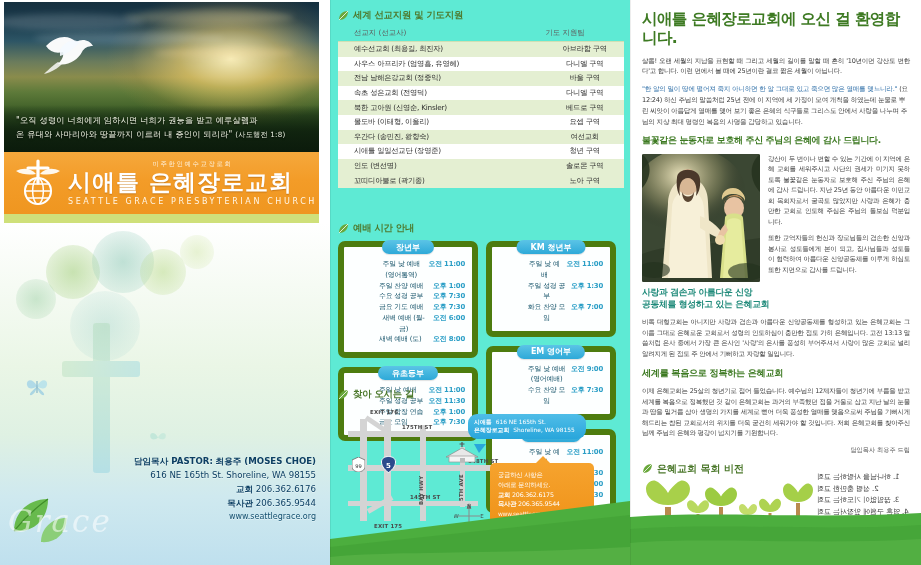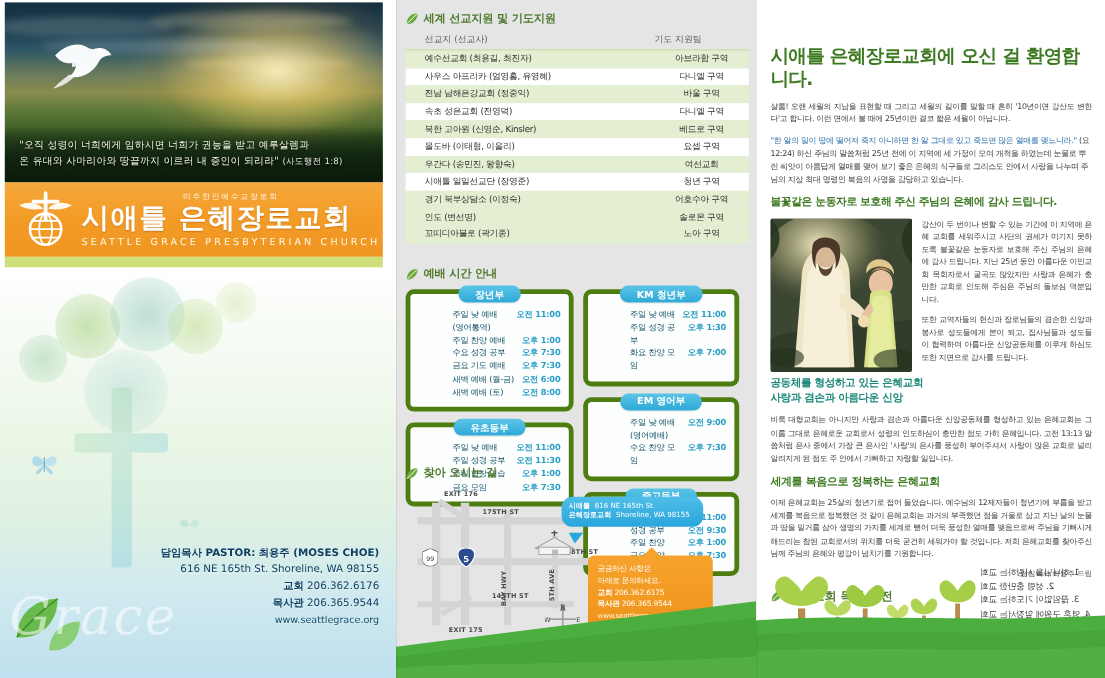--- a/index.html
+++ b/index.html
@@ -62,27 +62,27 @@
   .butterfly { position: absolute; width: 26px; height: 22px; opacity: 0.75; }
   .leaf-deco { position: absolute; width: 34px; height: 30px; }
 
   .contact-block { position: absolute; right: 14px; top: 232px; width: 240px;
     text-align: right; z-index: 6; }
   .contact-row { font-size: 8.6px; color: #0d3f63; line-height: 1.62;
     text-shadow: 0 1px 0 rgba(255,255,255,0.5); }
   .contact-row b { font-weight: bold; }
   .contact-row.www { font-size: 8px; color: #14506f; }
 
-  .script-deco { position: absolute; left: 8px; bottom: 26px; font-size: 43px;
+  .script-deco { position: absolute; left: 8px; bottom: 26px; font-size: 31px;
     color: rgba(255,255,255,0.55); font-family: "DejaVu Serif", serif;
     font-style: italic; letter-spacing: 2px; pointer-events: none; }
 
   
   .panel-mid { position: absolute; left: 330px; top: 0; width: 300px; height: 565px;
-    background: #e5e5e5; overflow: hidden; }
+    background: #5eead4; overflow: hidden; }
 
   .sec-head { display: flex; align-items: center; gap: 4px; margin-bottom: 4px; }
   .sec-icon { width: 11px; height: 11px; flex: 0 0 11px; }
   .sec-title { font-size: 9.4px; font-weight: bold; color: #4e7a2e; letter-spacing: -0.2px; }
 
   .mission-sec { position: absolute; left: 8px; top: 9px; width: 286px; }
   .mission-tbl { width: 100%; border-collapse: collapse; margin-top: 3px; }
   .mission-tbl th { font-size: 7.4px; font-weight: normal; color: #5d5d5d;
     text-align: left; padding: 2px 0 3px 16px; border-bottom: 1px solid #cfe0b4; }
   .mission-tbl th.c2 { padding-left: 10px; }
@@ -90,22 +90,22 @@
     letter-spacing: -0.25px; }
   .mission-tbl td.c2 { padding-left: 10px; text-align: center; }
   .mission-tbl tr.odd { background: #e4efd2; }
   .mission-tbl tr.even { background: #ffffff; }
 
   .worship-sec { position: absolute; left: 8px; top: 222px; width: 286px; }
   .wcols { display: flex; gap: 8px; margin-top: 6px; }
   .wcol { display: flex; flex-direction: column; gap: 9px; }
   .wcol.left { width: 140px; }
   .wcol.right { width: 130px; }
-  .wbox { border: 4px solid #4d7c0f; border-radius: 7px; background: #fdffff;
-    padding: 12px 7px 7px 7px; position: relative; }
+  .wbox { border: 6px solid #4d7c0f; border-radius: 7px; background: #fdffff;
+    padding: 12px 7px 7px 7px; position: relative; text-align: center; }
   .wbox-title { position: absolute; left: 50%; top: -7px; transform: translateX(-50%);
     background: linear-gradient(to bottom, #5bc4e6 0%, #2ea9d8 100%);
     color: #ffffff; font-size: 8px; font-weight: bold; border-radius: 8px;
     padding: 1.5px 14px; white-space: nowrap;
     box-shadow: 0 1px 1px rgba(0,0,0,0.12); }
   .wrow { display: flex; justify-content: space-between; font-size: 6.9px;
     color: #1b5f75; line-height: 1.56; letter-spacing: -0.2px; margin-left: 28px; }
   .wrow .lbl { color: #114f66; }
   .wrow .tm { color: #2a9ec6; font-weight: bold; white-space: nowrap; padding-left: 5px; }
 
@@ -137,21 +137,21 @@
     border-left: 9px solid transparent; border-right: 9px solid transparent;
     border-bottom: 9px solid #f6a32e; }
   .compass { position: absolute; left: 116px; top: 96px; width: 30px; height: 30px; }
 
   .grass-mid { position: absolute; left: 0; bottom: 0; width: 300px; height: 70px;
     overflow: hidden; }
 
   
   .panel-right { position: absolute; left: 630px; top: 0; width: 291px; height: 565px;
     background: #ffffff; overflow: hidden; }
-  .rp-inner { position: absolute; left: 12px; top: 10px; width: 268px; margin-top: 28px; }
+  .rp-inner { position: absolute; left: 12px; top: 10px; width: 268px; }
 
   .welcome-h { font-size: 15.5px; font-weight: bold; color: #3d7a22;
     letter-spacing: -0.6px; line-height: 1.25; margin-bottom: 7px; }
   .rp-para { font-size: 6.5px; color: #3a3a3a; line-height: 1.62;
     letter-spacing: -0.25px; margin-bottom: 7px; text-align: justify; }
   .rp-quote { font-size: 6.6px; color: #2f6fa8; line-height: 1.66;
     letter-spacing: -0.25px; margin-bottom: 6px; }
   .rp-quote .qtail { color: #3a3a3a; }
   .rp-bold-green { font-size: 9px; font-weight: bold; color: #3d7a22;
     letter-spacing: -0.35px; margin: 6px 0 7px 0; }
@@ -331,24 +331,20 @@
               <td>몰도바 (이태형, 이올리)</td>
               <td class="c2">요셉 구역</td>
             </tr>
             <tr class="odd">
               <td>우간다 (송민진, 왕향숙)</td>
               <td class="c2">여선교회</td>
             </tr>
             <tr class="even">
               <td>시애틀 일일선교단 (장영준)</td>
               <td class="c2">청년 구역</td>
-            </tr>
-            <tr class="odd">
-              <td>경기 북부상담소 (이정숙)</td>
-              <td class="c2">어호수아 구역</td>
             </tr>
             <tr class="odd">
               <td>인도 (변선명)</td>
               <td class="c2">솔로몬 구역</td>
             </tr>
             <tr class="odd">
               <td>꼬띠디아불로 (곽기종)</td>
               <td class="c2">노아 구역</td>
             </tr>
           </tbody>
@@ -603,22 +599,22 @@
             <ellipse cx="104" cy="118" rx="18" ry="9" fill="#22301c" opacity="0.6"></ellipse>
           </svg>
         </div>
         <div class="jesus-text">
           <div class="rp-para">강산이 두 번이나 변할 수 있는 기간에 이 지역에 은혜 교회를 세워주시고 사단의 권세가 미기지 못하도록 불꽃같은 눈동자로 보호해 주신 주님의 은혜에 감사 드립니다. 지난 25년 동안 아름다운 이민교회 목회자로서 굴곡도 많았지만 사랑과 은혜가 충만한 교회로 인도해 주심은 주님의 돌보심 덕분입니다.</div>
           <div class="rp-para">또한 교역자들의 헌신과 장로님들의 겸손한 신앙과 봉사로 성도들에게 본이 되고, 집사님들과 성도들이 협력하여 아름다운 신앙공동체를 이루게 하심도 또한 지면으로 감사를 드립니다.</div>
         </div>
       </div>
 
       <div class="teal-head">
+        <div>사랑과 겸손과 아름다운 신앙</div>
         <div>공동체를 형성하고 있는 은혜교회</div>
-        <div>사랑과 겸손과 아름다운 신앙</div>
       </div>
 
       <div class="rp-para">비록 대형교회는 아니지만 사랑과 겸손과 아름다운 신앙공동체를 형성하고 있는 은혜교회는 그 이름 그대로 은혜로운 교회로서 성령의 인도하심이 충만한 점도 가히 은혜입니다. 고전 13:13 말씀처럼 은사 중에서 가장 큰 은사인 '사랑'의 은사를 풍성히 부어주셔서 사랑이 많은 교회로 널리 알려지게 된 점도 주 안에서 기뻐하고 자랑할 일입니다.</div>
       <div class="green-head">세계를 복음으로 정복하는 은혜교회</div>
       <div class="rp-para">이제 은혜교회는 25살의 청년기로 접어 들었습니다. 예수님의 12제자들이 청년기에 부름을 받고 세계를 복음으로 정복했던 것 같이 은혜교회는 과거의 부족했던 점을 거울로 삼고 지난 날의 눈물과 땀을 밑거름 삼아 생명의 가지를 세계로 뻗어 더욱 풍성한 열매를 맺음으로써 주님을 기뻐시게 해드리는 참된 교회로서의 위치를 더욱 굳건히 세워가야 할 것입니다. 저희 은혜교회를 찾아주신 님께 주님의 은혜와 평강이 넘치기를 기원합니다.</div>
       <div class="signature">담임목사 최용주 드림</div>
 
       <div class="vision-head">
         <svg class="sec-icon" viewBox="0 0 11 11">
           <path d="M1 10 C1 4, 5 1, 10 1 C10 7, 6 10, 1 10 Z" fill="#6aa83c"></path>

